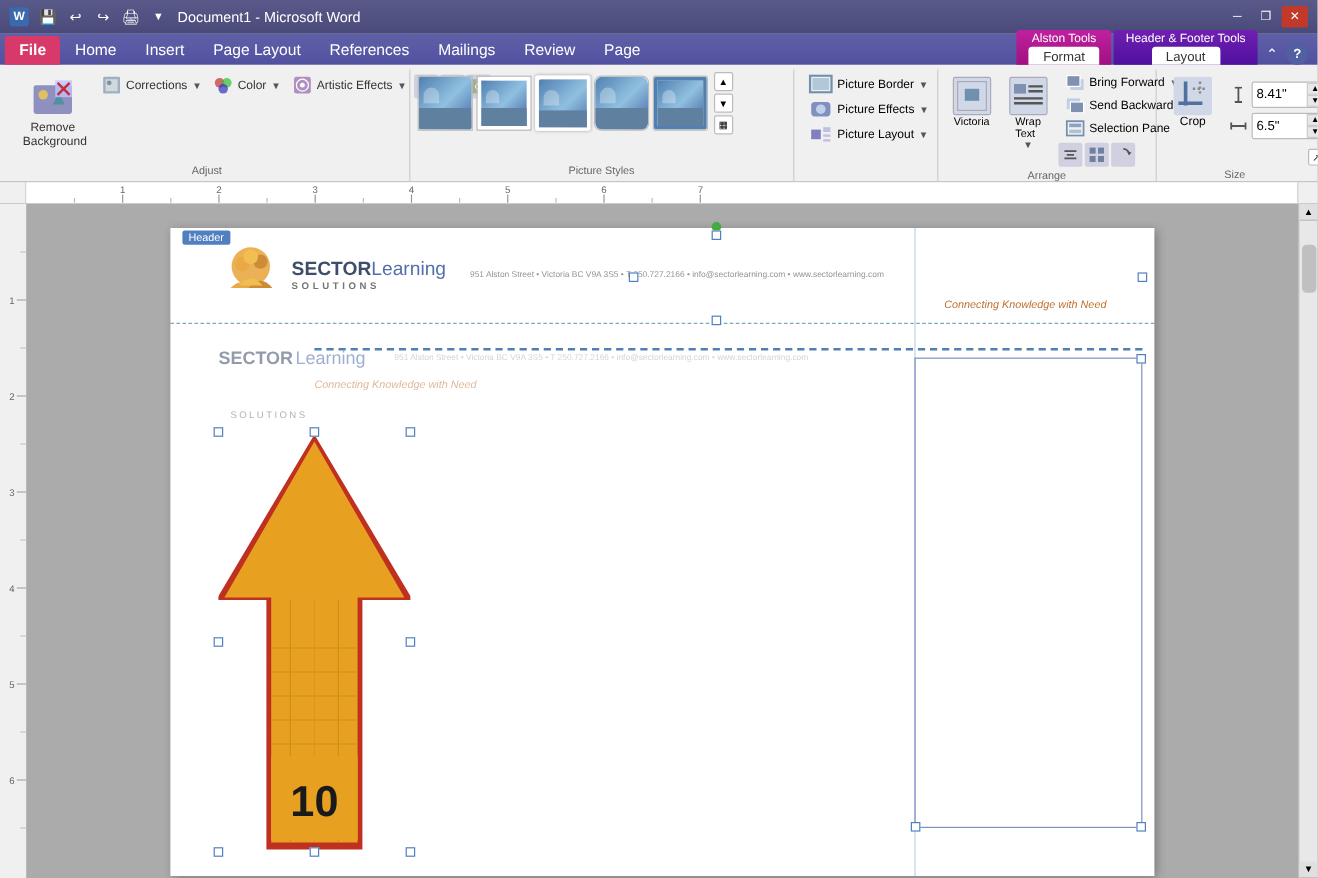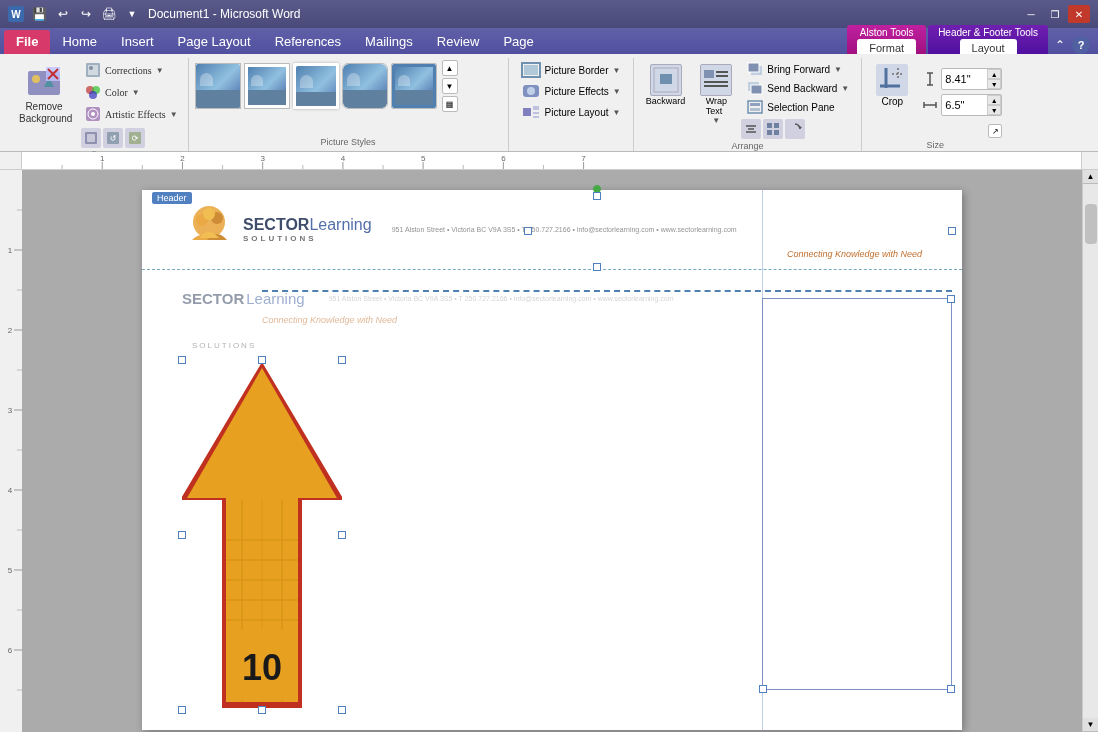--- a/index.html
+++ b/index.html
@@ -257,21 +257,21 @@
             <rect x="2" y="6" width="32" height="24" rx="2" fill="#9090c0"></rect>
             <circle cx="10" cy="14" r="4" fill="#e0c060"></circle>
             <polygon points="18,22 28,22 23,12" fill="#5090a0"></polygon>
             <rect x="20" y="2" width="14" height="14" fill="#c0c0ff" opacity="0.8"></rect>
             <line x1="22" y1="4" x2="32" y2="14" stroke="#c03030" stroke-width="2"></line>
             <line x1="32" y1="4" x2="22" y2="14" stroke="#c03030" stroke-width="2"></line>
           </svg>
         </div>
         <span style="font-size:10px; text-align:center; line-height:1.2; max-width:50px;">Remove Background</span>
       </div>
-      <div style="display:flex; flex-direction:column; gap:2px; flex:1;font-family:Liberation Serif, serif;">
+      <div style="display:flex; flex-direction:row; gap:2px; flex:1;">
 
         <div class="adj-btn">
           <svg width="16" height="16" viewBox="0 0 16 16">
             <rect x="1" y="1" width="14" height="14" rx="1" fill="#a0b0c0"></rect>
             <rect x="3" y="3" width="10" height="10" fill="white" opacity="0.5"></rect>
             <circle cx="6" cy="6" r="2" fill="#8090a0"></circle>
           </svg>
           <span>Corrections</span>
           <span class="dropdown-arrow">▼</span>
         </div>
@@ -389,21 +389,21 @@
   <div class="ribbon-section" style="min-width:180px;">
     <div class="ribbon-content">
 
       <div class="pos-btn">
         <div class="pos-icon">
           <svg width="28" height="28" viewBox="0 0 28 28">
             <rect x="2" y="2" width="24" height="24" fill="#d0d8e8" stroke="#aab" stroke-width="1"></rect>
             <rect x="8" y="8" width="12" height="10" fill="#7090b0"></rect>
           </svg>
         </div>
-        <span style="font-size:9px;">Backward</span>
+        <span style="font-size:9px;">Victoria</span>
       </div>
 
       <div class="pos-btn">
         <div class="pos-icon">
           <svg width="28" height="28" viewBox="0 0 28 28">
             <rect x="2" y="4" width="10" height="8" fill="#8090b0"></rect>
             <line x1="14" y1="6" x2="26" y2="6" stroke="#555" stroke-width="2"></line>
             <line x1="14" y1="10" x2="26" y2="10" stroke="#555" stroke-width="2"></line>
             <line x1="2" y1="16" x2="26" y2="16" stroke="#555" stroke-width="2"></line>
             <line x1="2" y1="20" x2="26" y2="20" stroke="#555" stroke-width="2"></line>

